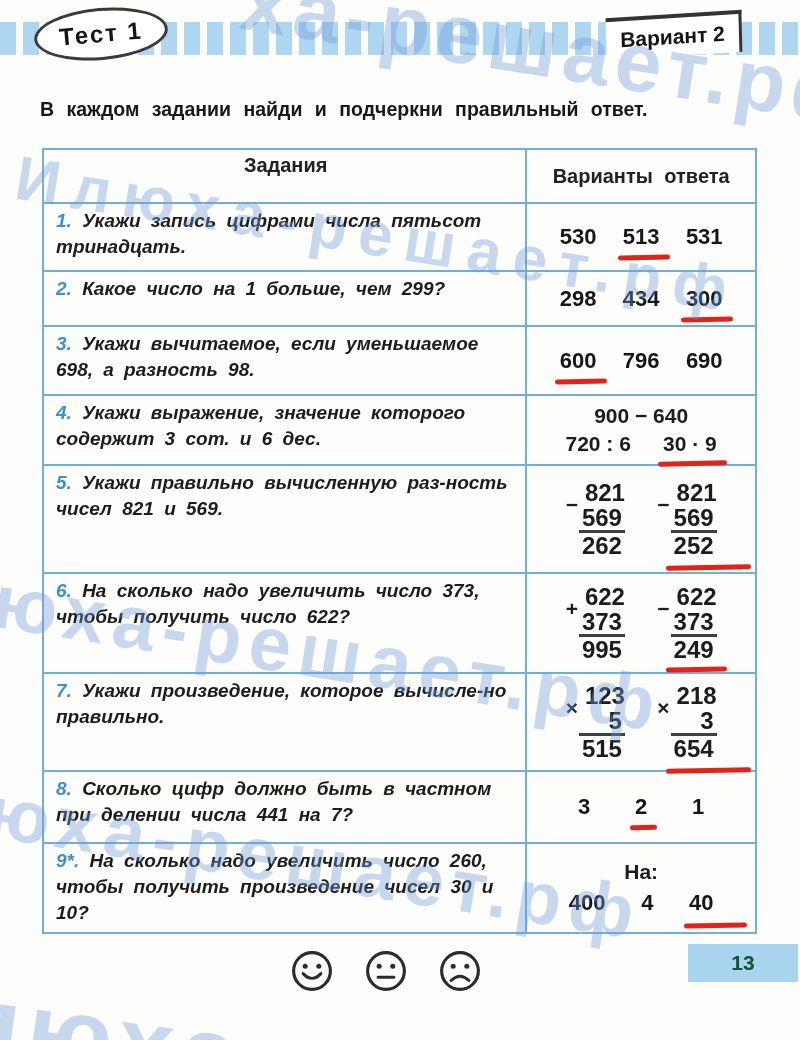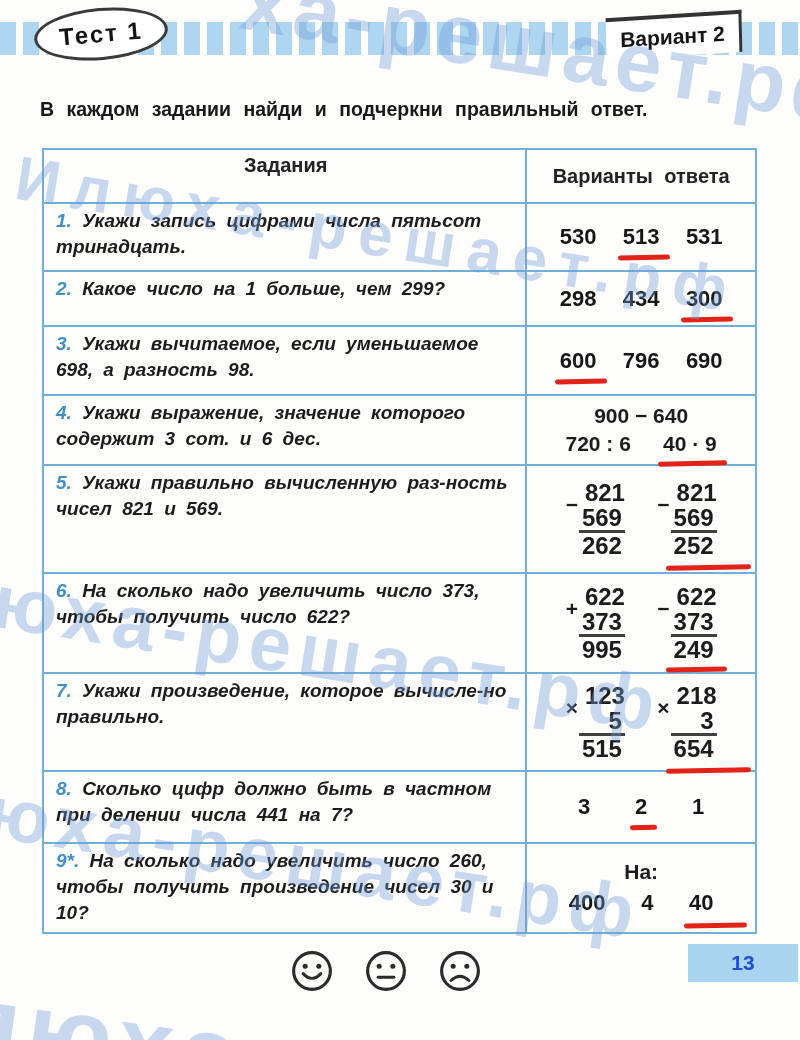--- a/index.html
+++ b/index.html
@@ -66,21 +66,21 @@
   .vop  { font-size:21px; font-weight:bold; line-height:25px; margin-top:12px; margin-right:1px; }
   .vcol { text-align:right; font-size:24px; font-weight:bold; line-height:25px; }
   .vbot { padding:0 3px; border-bottom:3px solid #404040; }
   .vres { position:relative; padding:0 3px; }
   
   .smileys { position:absolute; left:291px; top:950px; display:flex; gap:32px; }
   .smiley  { width:42px; height:42px; }
   .page-num {
     position:absolute; left:688px; top:944px; width:110px; height:38px;
     background:var(--accent_blue); display:flex; align-items:center; justify-content:center;
-    font-size:21px; font-weight:bold; color:#1d4ed8;
+    font-size:21px; font-weight:bold; color:#14532d;
   }
   
   .wm {
     position:absolute; white-space:nowrap; pointer-events:none; z-index:9;
     font-weight:bold; color:rgba(110,155,215,0.38); transform-origin:left top;
   }
   .wm1 { left:250px; top:-48px; font-size:84px; letter-spacing:6px;  transform:rotate(9deg); }
   .wm2 { left:22px;  top:142px; font-size:62px; letter-spacing:12px; transform:rotate(9deg); }
   .wm3 { left:-55px; top:548px; font-size:76px; letter-spacing:8px;  transform:rotate(9deg); }
   .wm4 { left:-60px; top:760px; font-size:74px; letter-spacing:8px;  transform:rotate(9deg); }
@@ -152,21 +152,21 @@
     </div>
 
     <div class="trow" style="height:70px">
       <div class="tcell task-col">
         <p class="qtext"><span class="qnum">4.</span> <span>Укажи выражение, значение которого содержит 3 сот. и 6 дес.</span></p>
       </div>
       <div class="tcell ans-col">
         <div class="expr-line1">900 − 640</div>
         <div class="expr-line2">
           <span class="expr-item">720 : 6</span>
-          <span class="expr-item correct">40 · 9</span>
+          <span class="expr-item correct">30 · 9</span>
         </div>
       </div>
     </div>
 
     <div class="trow" style="height:108px">
       <div class="tcell task-col">
         <p class="qtext"><span class="qnum">5.</span> <span>Укажи правильно вычисленную раз-ность чисел 821 и 569.</span></p>
       </div>
       <div class="tcell ans-col vpair">
         <div class="vert">

